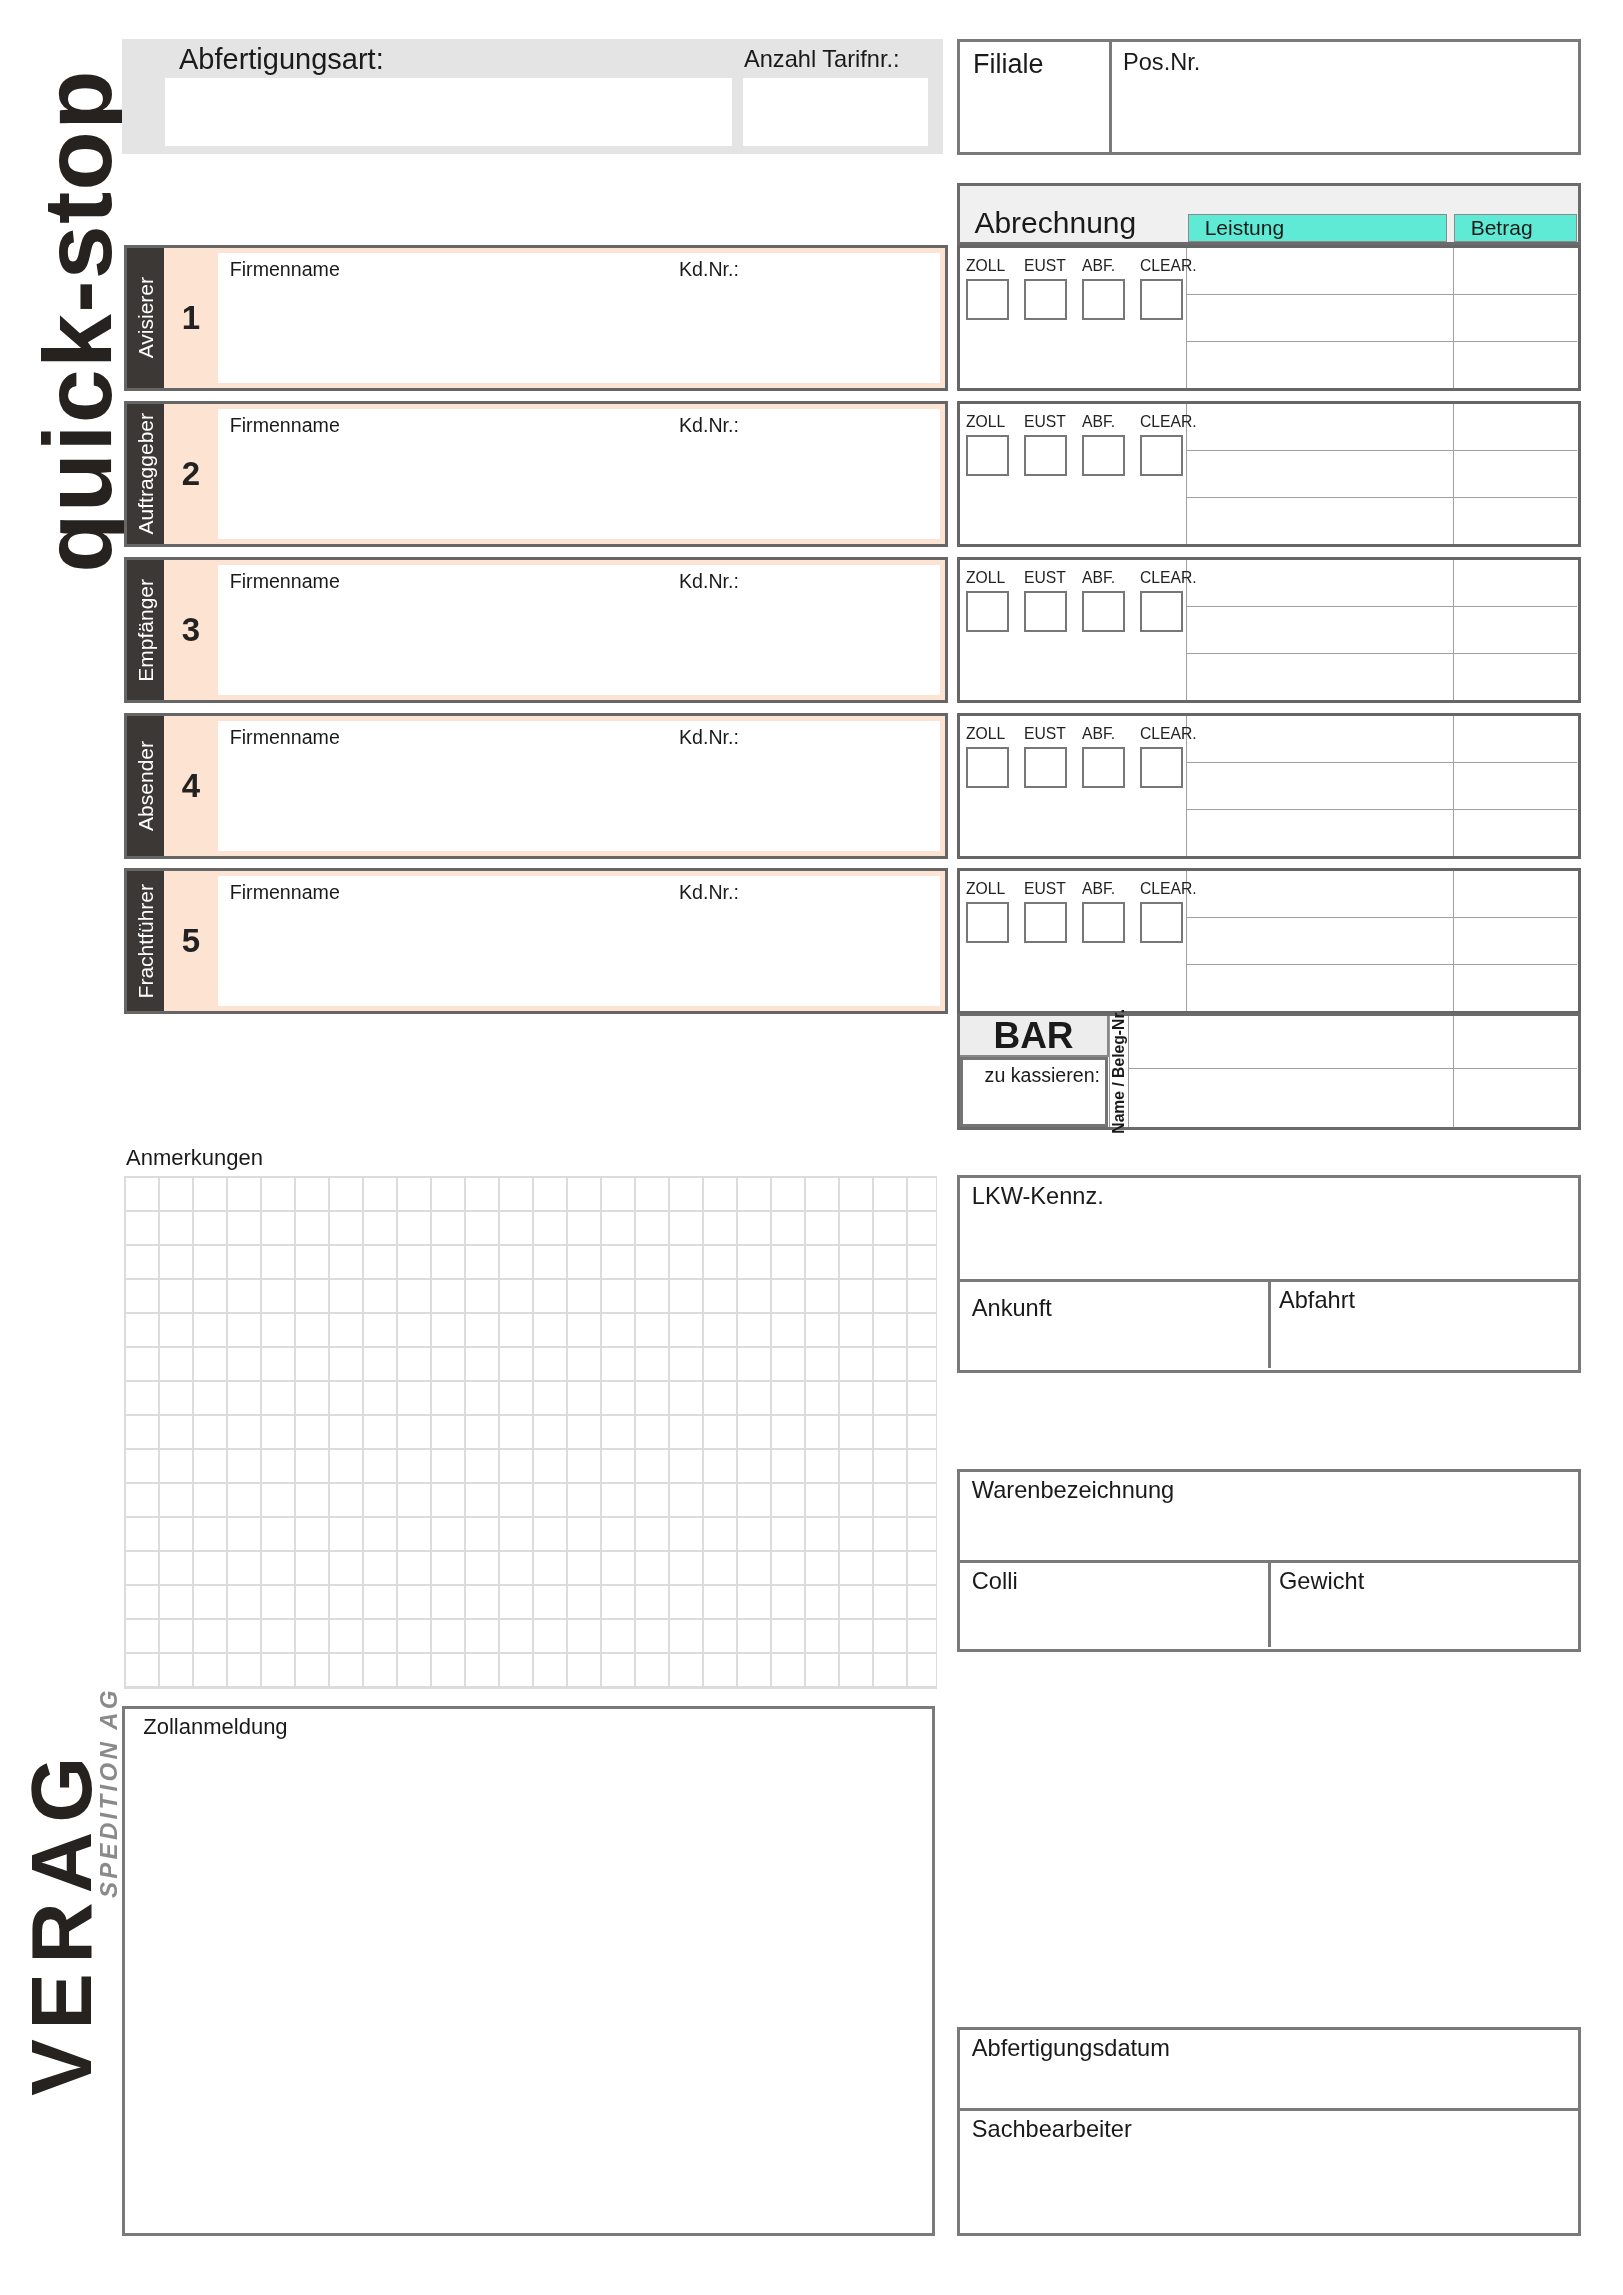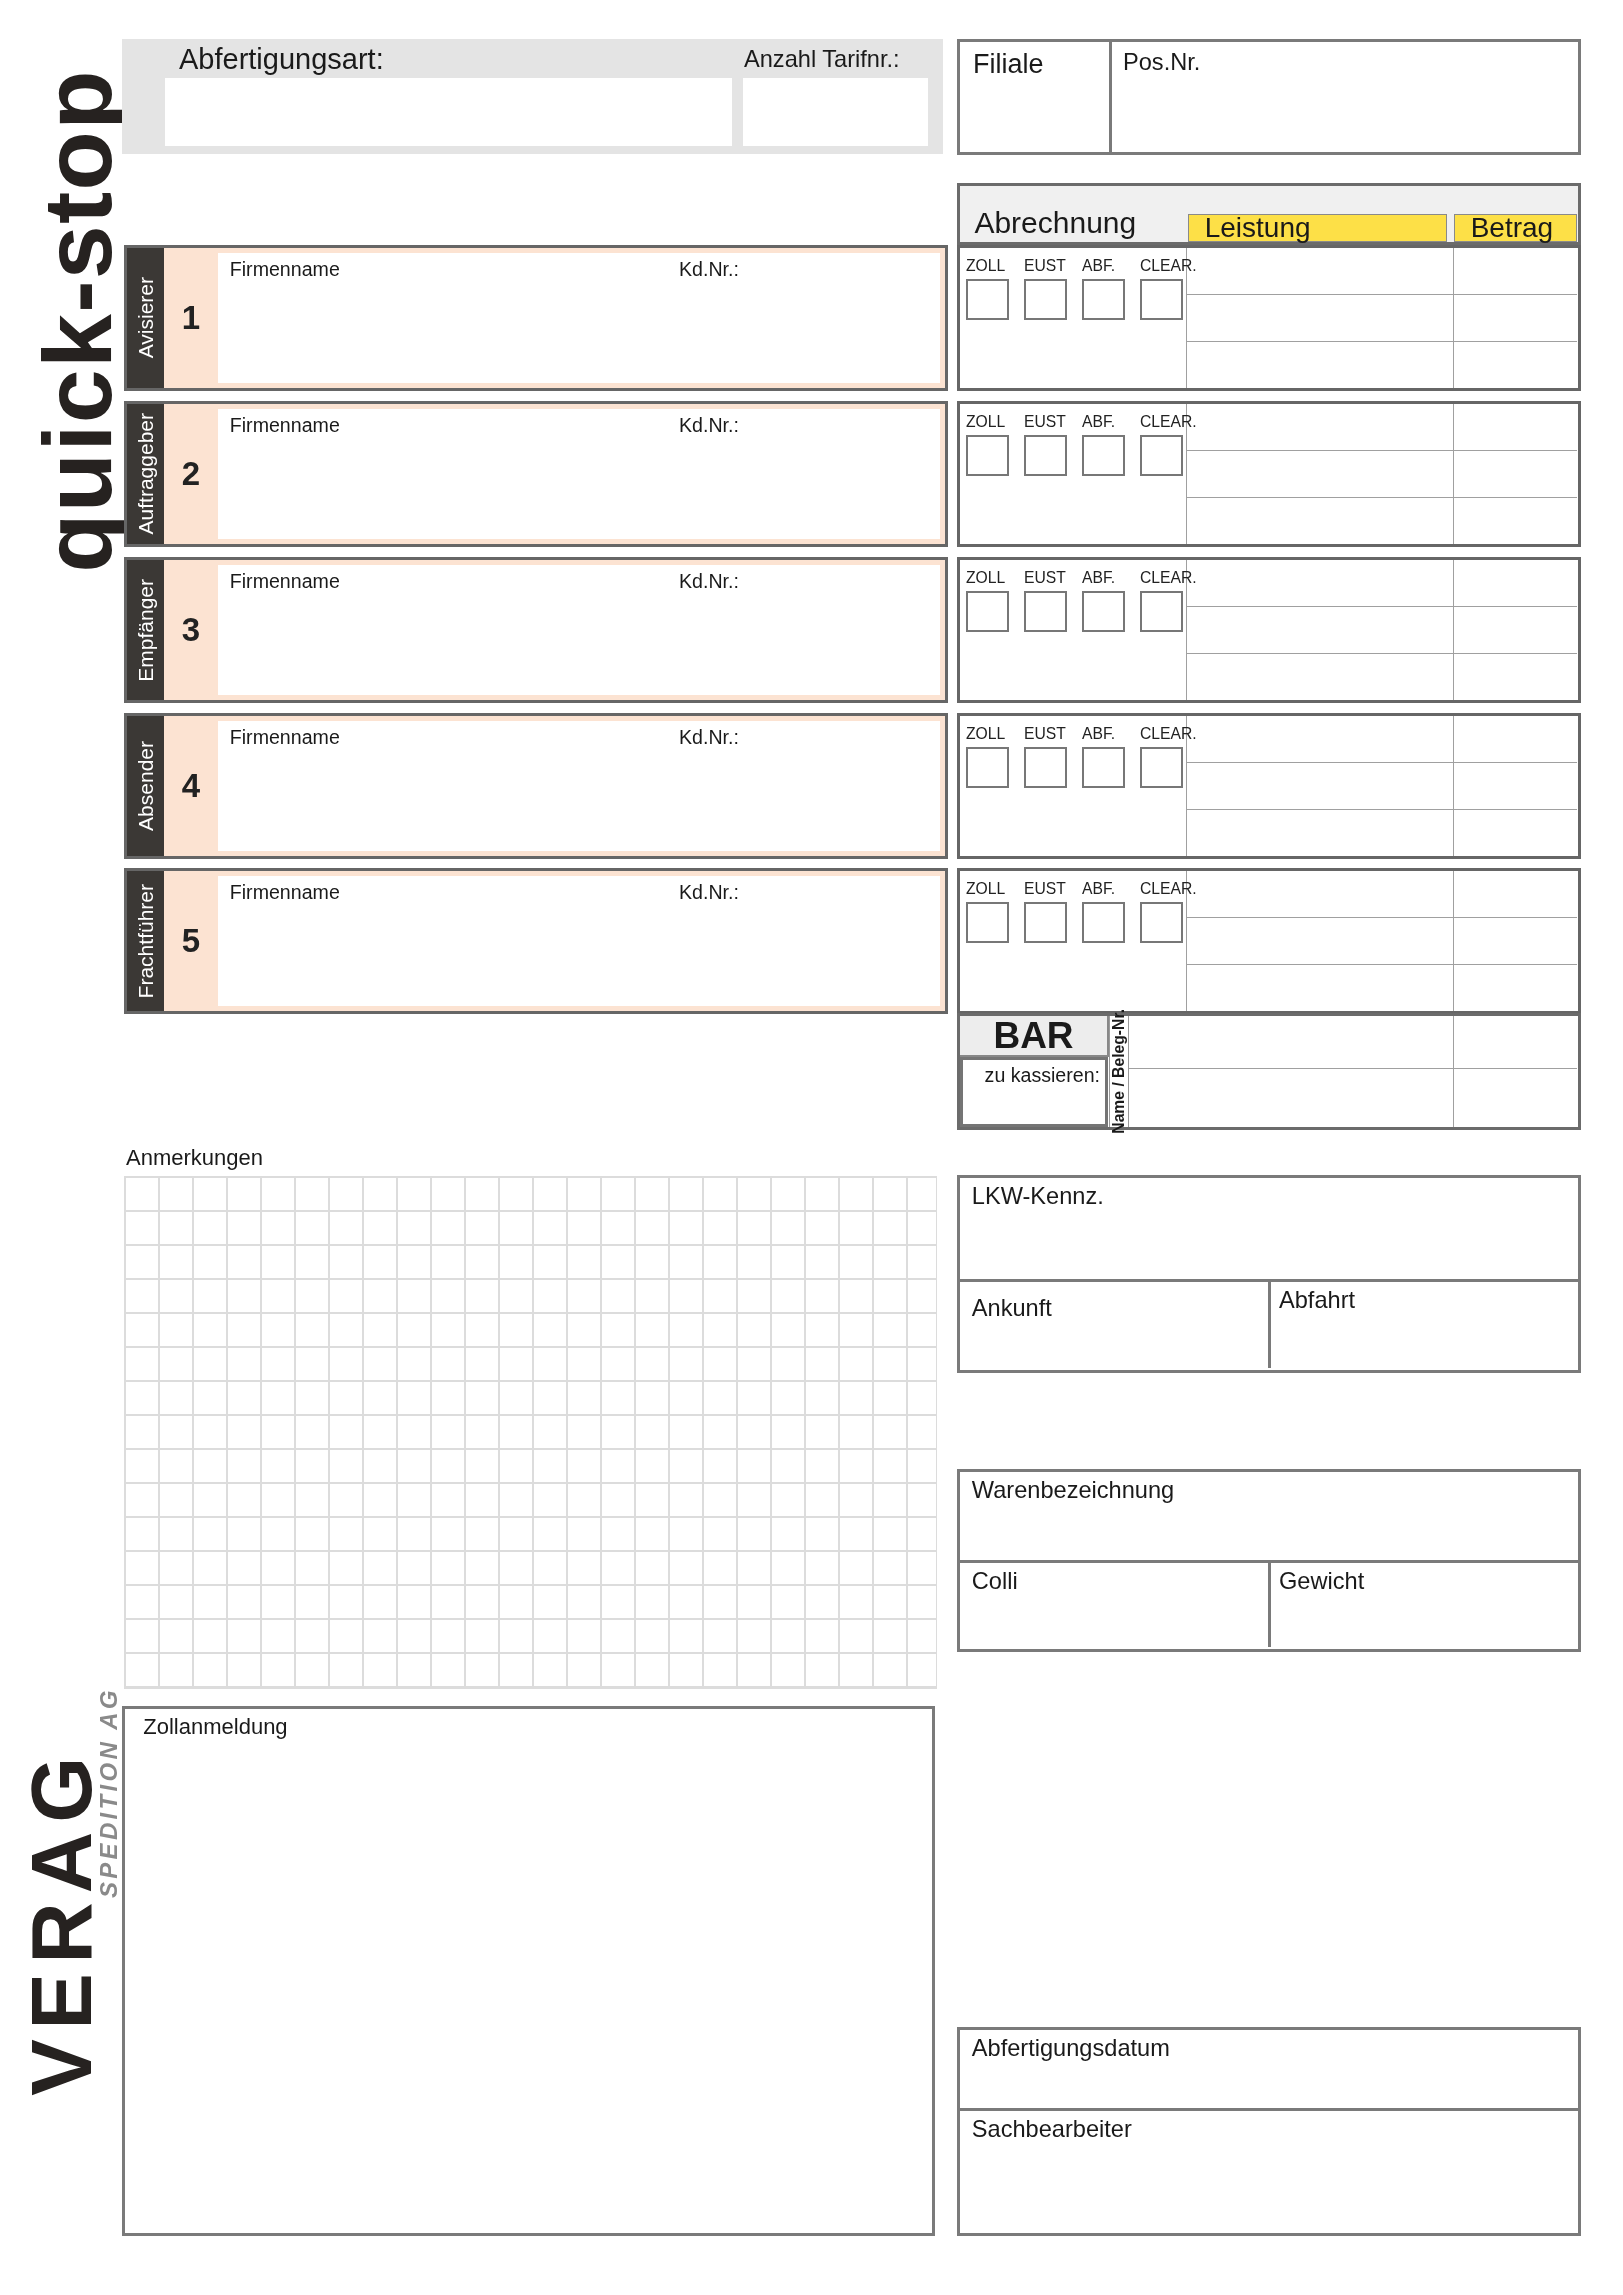--- a/index.html
+++ b/index.html
@@ -28,22 +28,22 @@
   .lbl-anzahl{left:744px;top:46px;font-size:23.6px;}
   .inp-anzahl{left:743px;top:78px;width:185px;height:68px;background:#ffffff;}
   .filiale-box{left:957px;top:39px;width:624px;height:116px;border:3.9px solid #7a7a7a;background:#fff;}
   .filiale-div{left:149px;top:0;width:2.6px;height:100%;background:#7a7a7a;}
   .filiale-lbl{left:13px;top:6.5px;font-size:27px;}
   .posnr-lbl{left:163px;top:6.5px;font-size:23.6px;}
 
   
   .abr-head{left:957px;top:183px;width:624px;height:62px;border:3.3px solid #6b6b6b;background:#f0f0f0;}
   .abr-title{left:14.4px;top:19.6px;font-size:30px;}
-  .hdr-cell{position:absolute;top:27.5px;height:28px;background:#fde047;border:1.3px solid #8a8a8a;
-            display:flex;align-items:center;padding-left:15.7px;font-size:28px;box-sizing:border-box;}
+  .hdr-cell{position:absolute;top:27.5px;height:28px;background:#5eead4;border:1.3px solid #8a8a8a;
+            display:flex;align-items:center;padding-left:15.7px;font-size:21px;box-sizing:border-box;}
   .cell-leistung{left:228px;width:259px;}
   .cell-betrag{left:494px;width:123px;}
 
   
   .party-left{left:124px;width:824px;height:146px;border:3.3px solid #666;background:#fce3d2;}
   .role-strip{left:0;top:0;width:37px;height:100%;background:#3b3835;display:flex;align-items:center;justify-content:center;}
   .role-txt{writing-mode:vertical-rl;transform:rotate(180deg);color:#ffffff;font-size:21px;white-space:nowrap;}
   .row-num{left:37px;top:0;width:54px;height:100%;display:flex;align-items:center;justify-content:center;
            font-size:33px;font-weight:bold;color:#222;}
   .white-box{left:91px;top:4.6px;width:722px;height:130px;background:#ffffff;}

